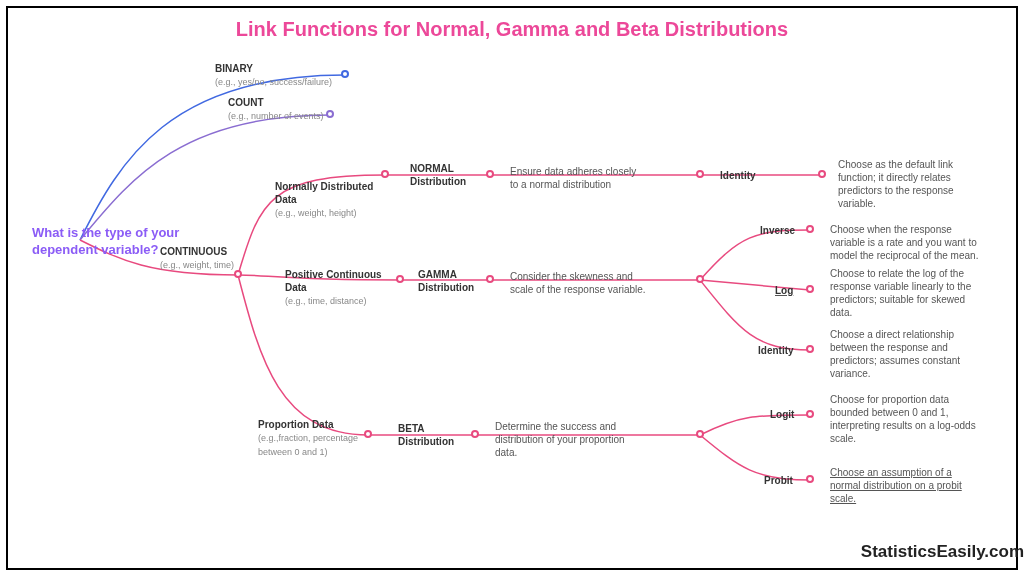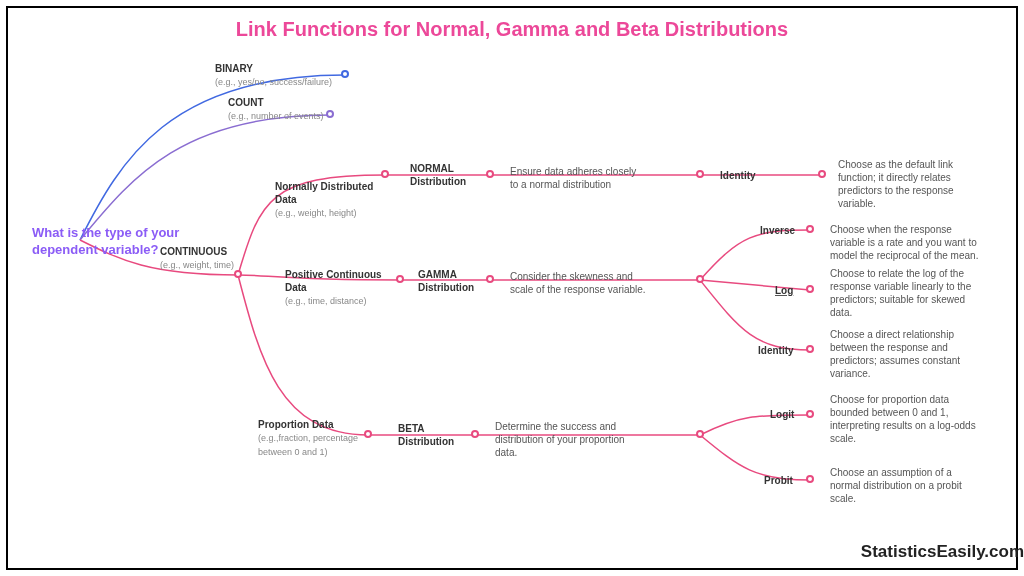--- a/index.html
+++ b/index.html
@@ -121,13 +121,13 @@
 <div class="node" style="left:770px;top:408px;">
     <span class="h">Logit</span>
   </div>
 <div class="dot pink" style="left:806px;top:410px;"></div>
 <div class="node" style="left:830px;top:393px;width:150px;">Choose for proportion data bounded between 0 and 1, interpreting results on a log-odds scale.</div>
 
 <div class="node" style="left:764px;top:474px;">
     <span class="h">Probit</span>
   </div>
 <div class="dot pink" style="left:806px;top:475px;"></div>
-<div class="node" style="left:830px;top:466px;width:150px;">Choose an assumption of a normal distribution on a probit scale.</div>
+<div class="node" style="left:830px;top:466px;width:150px;text-decoration:underline;">Choose an assumption of a normal distribution on a probit scale.</div>
 
 </body></html>

